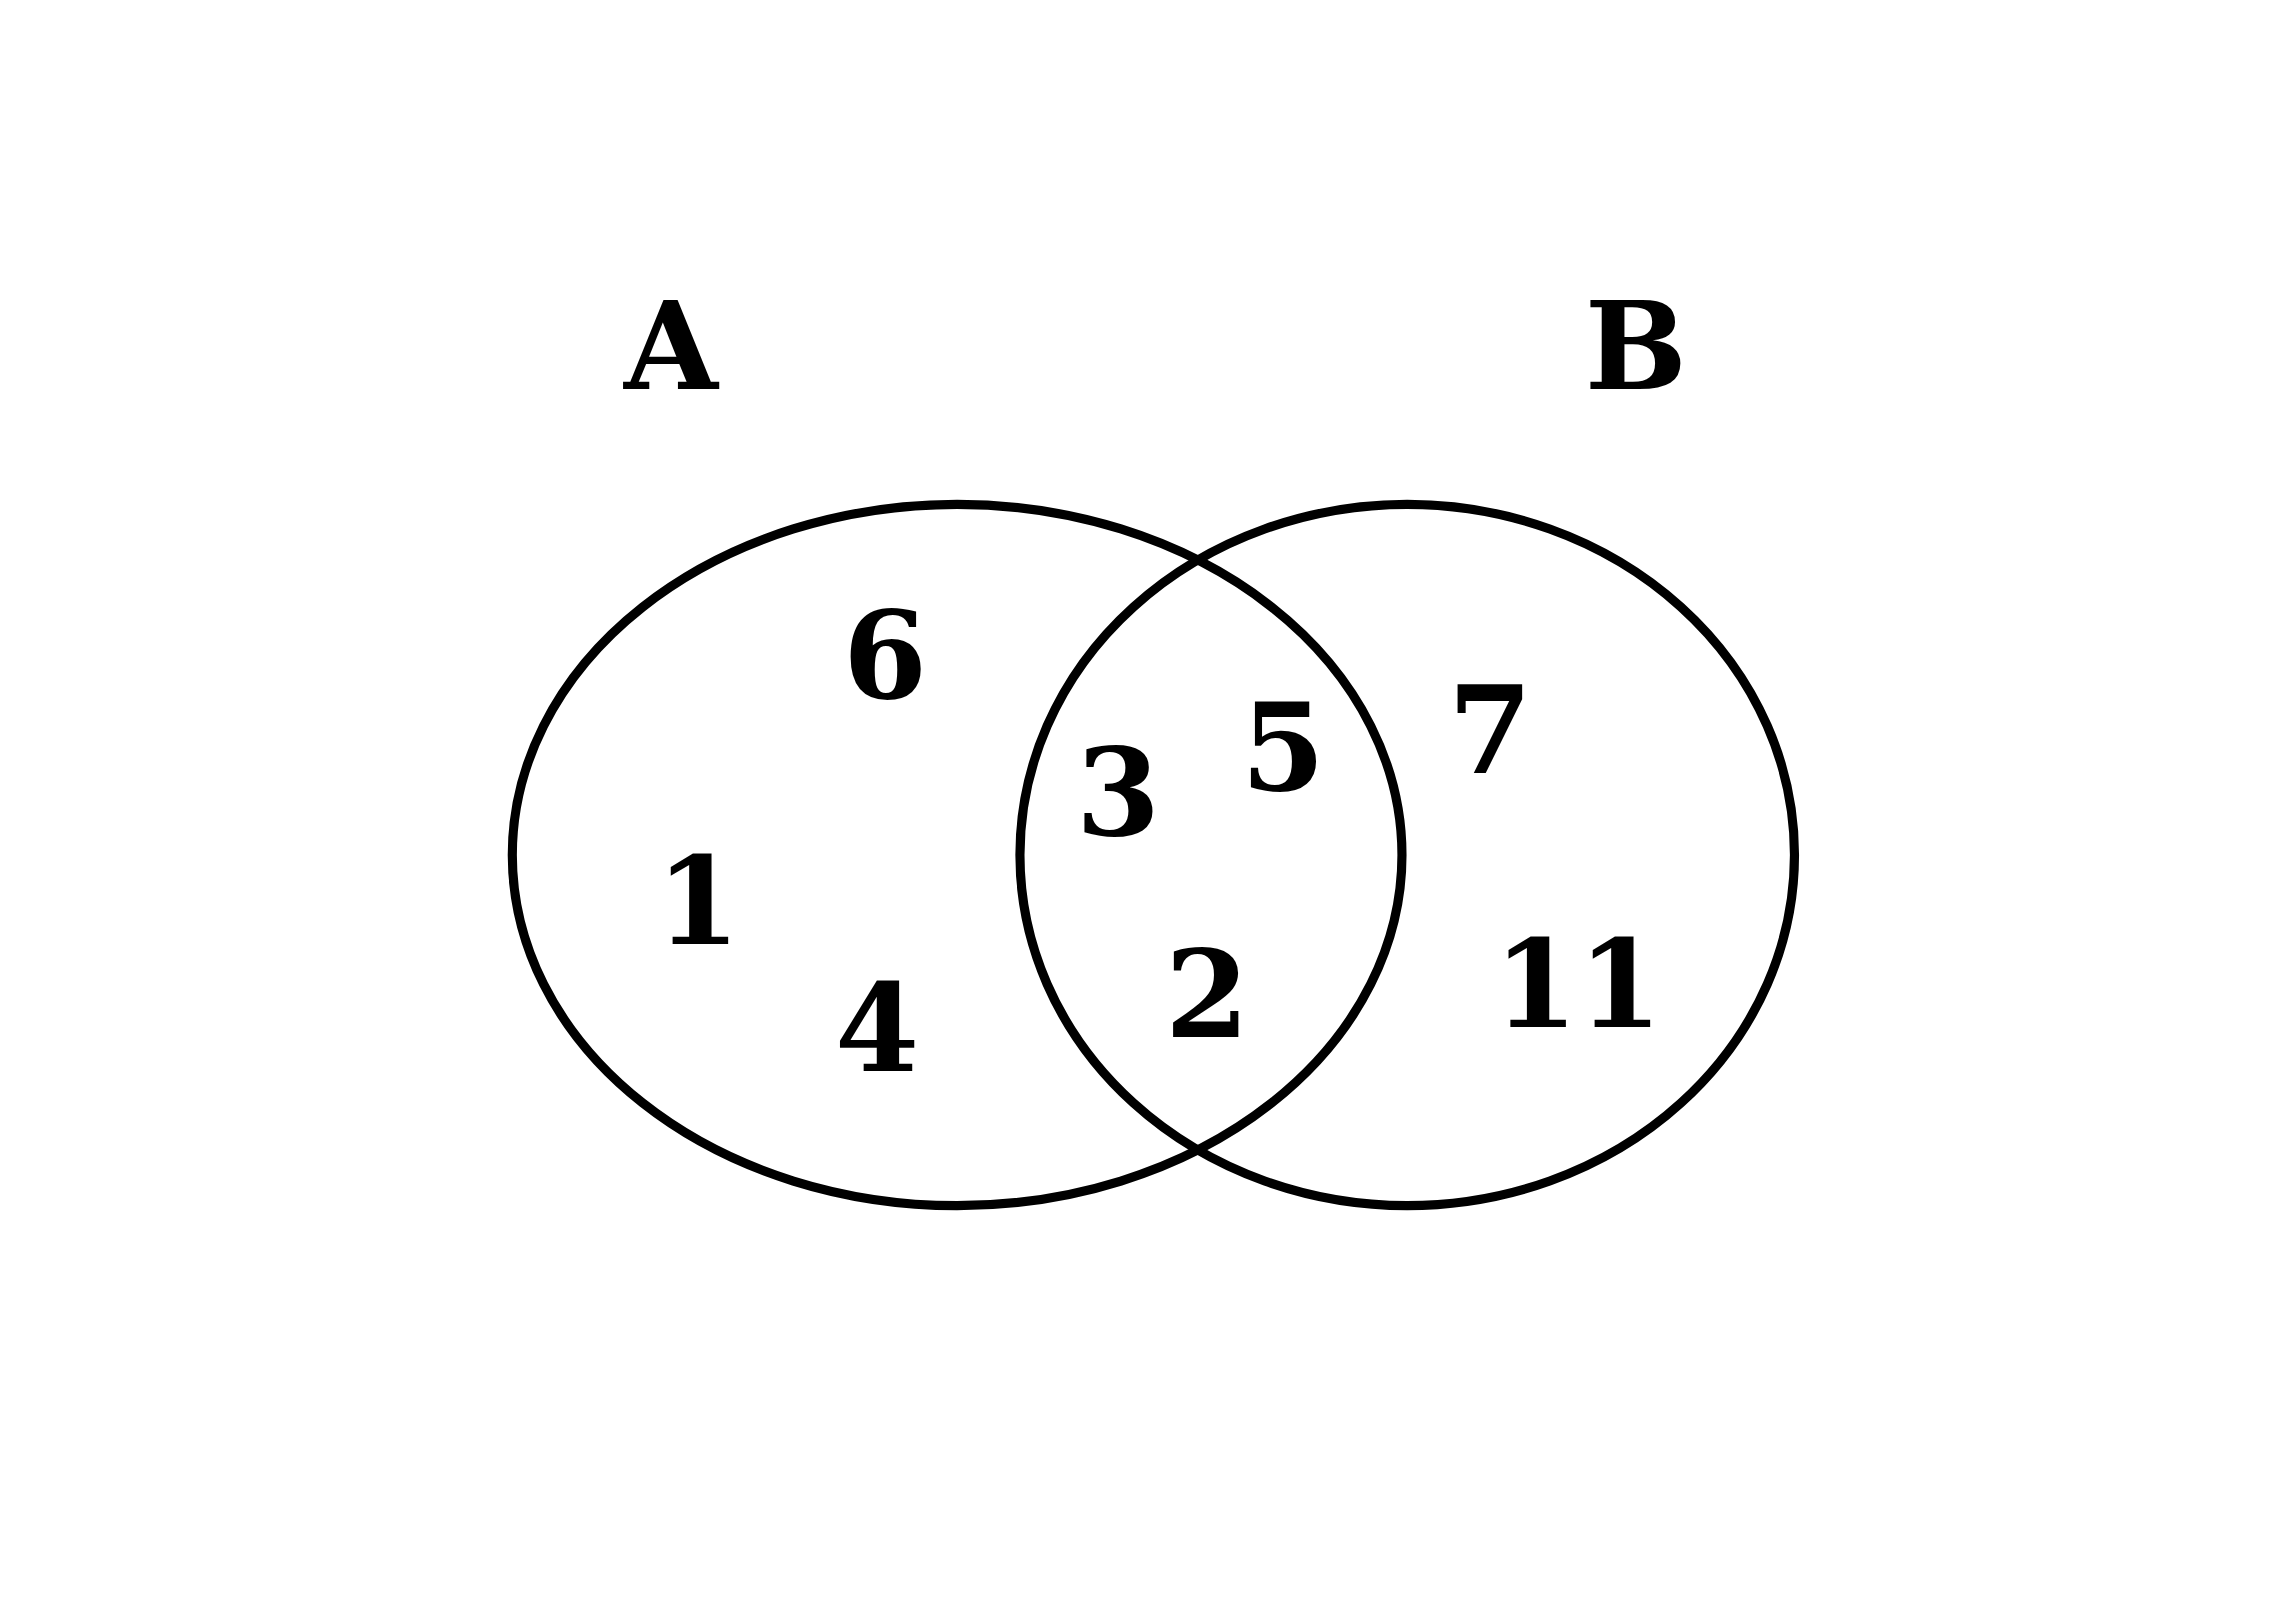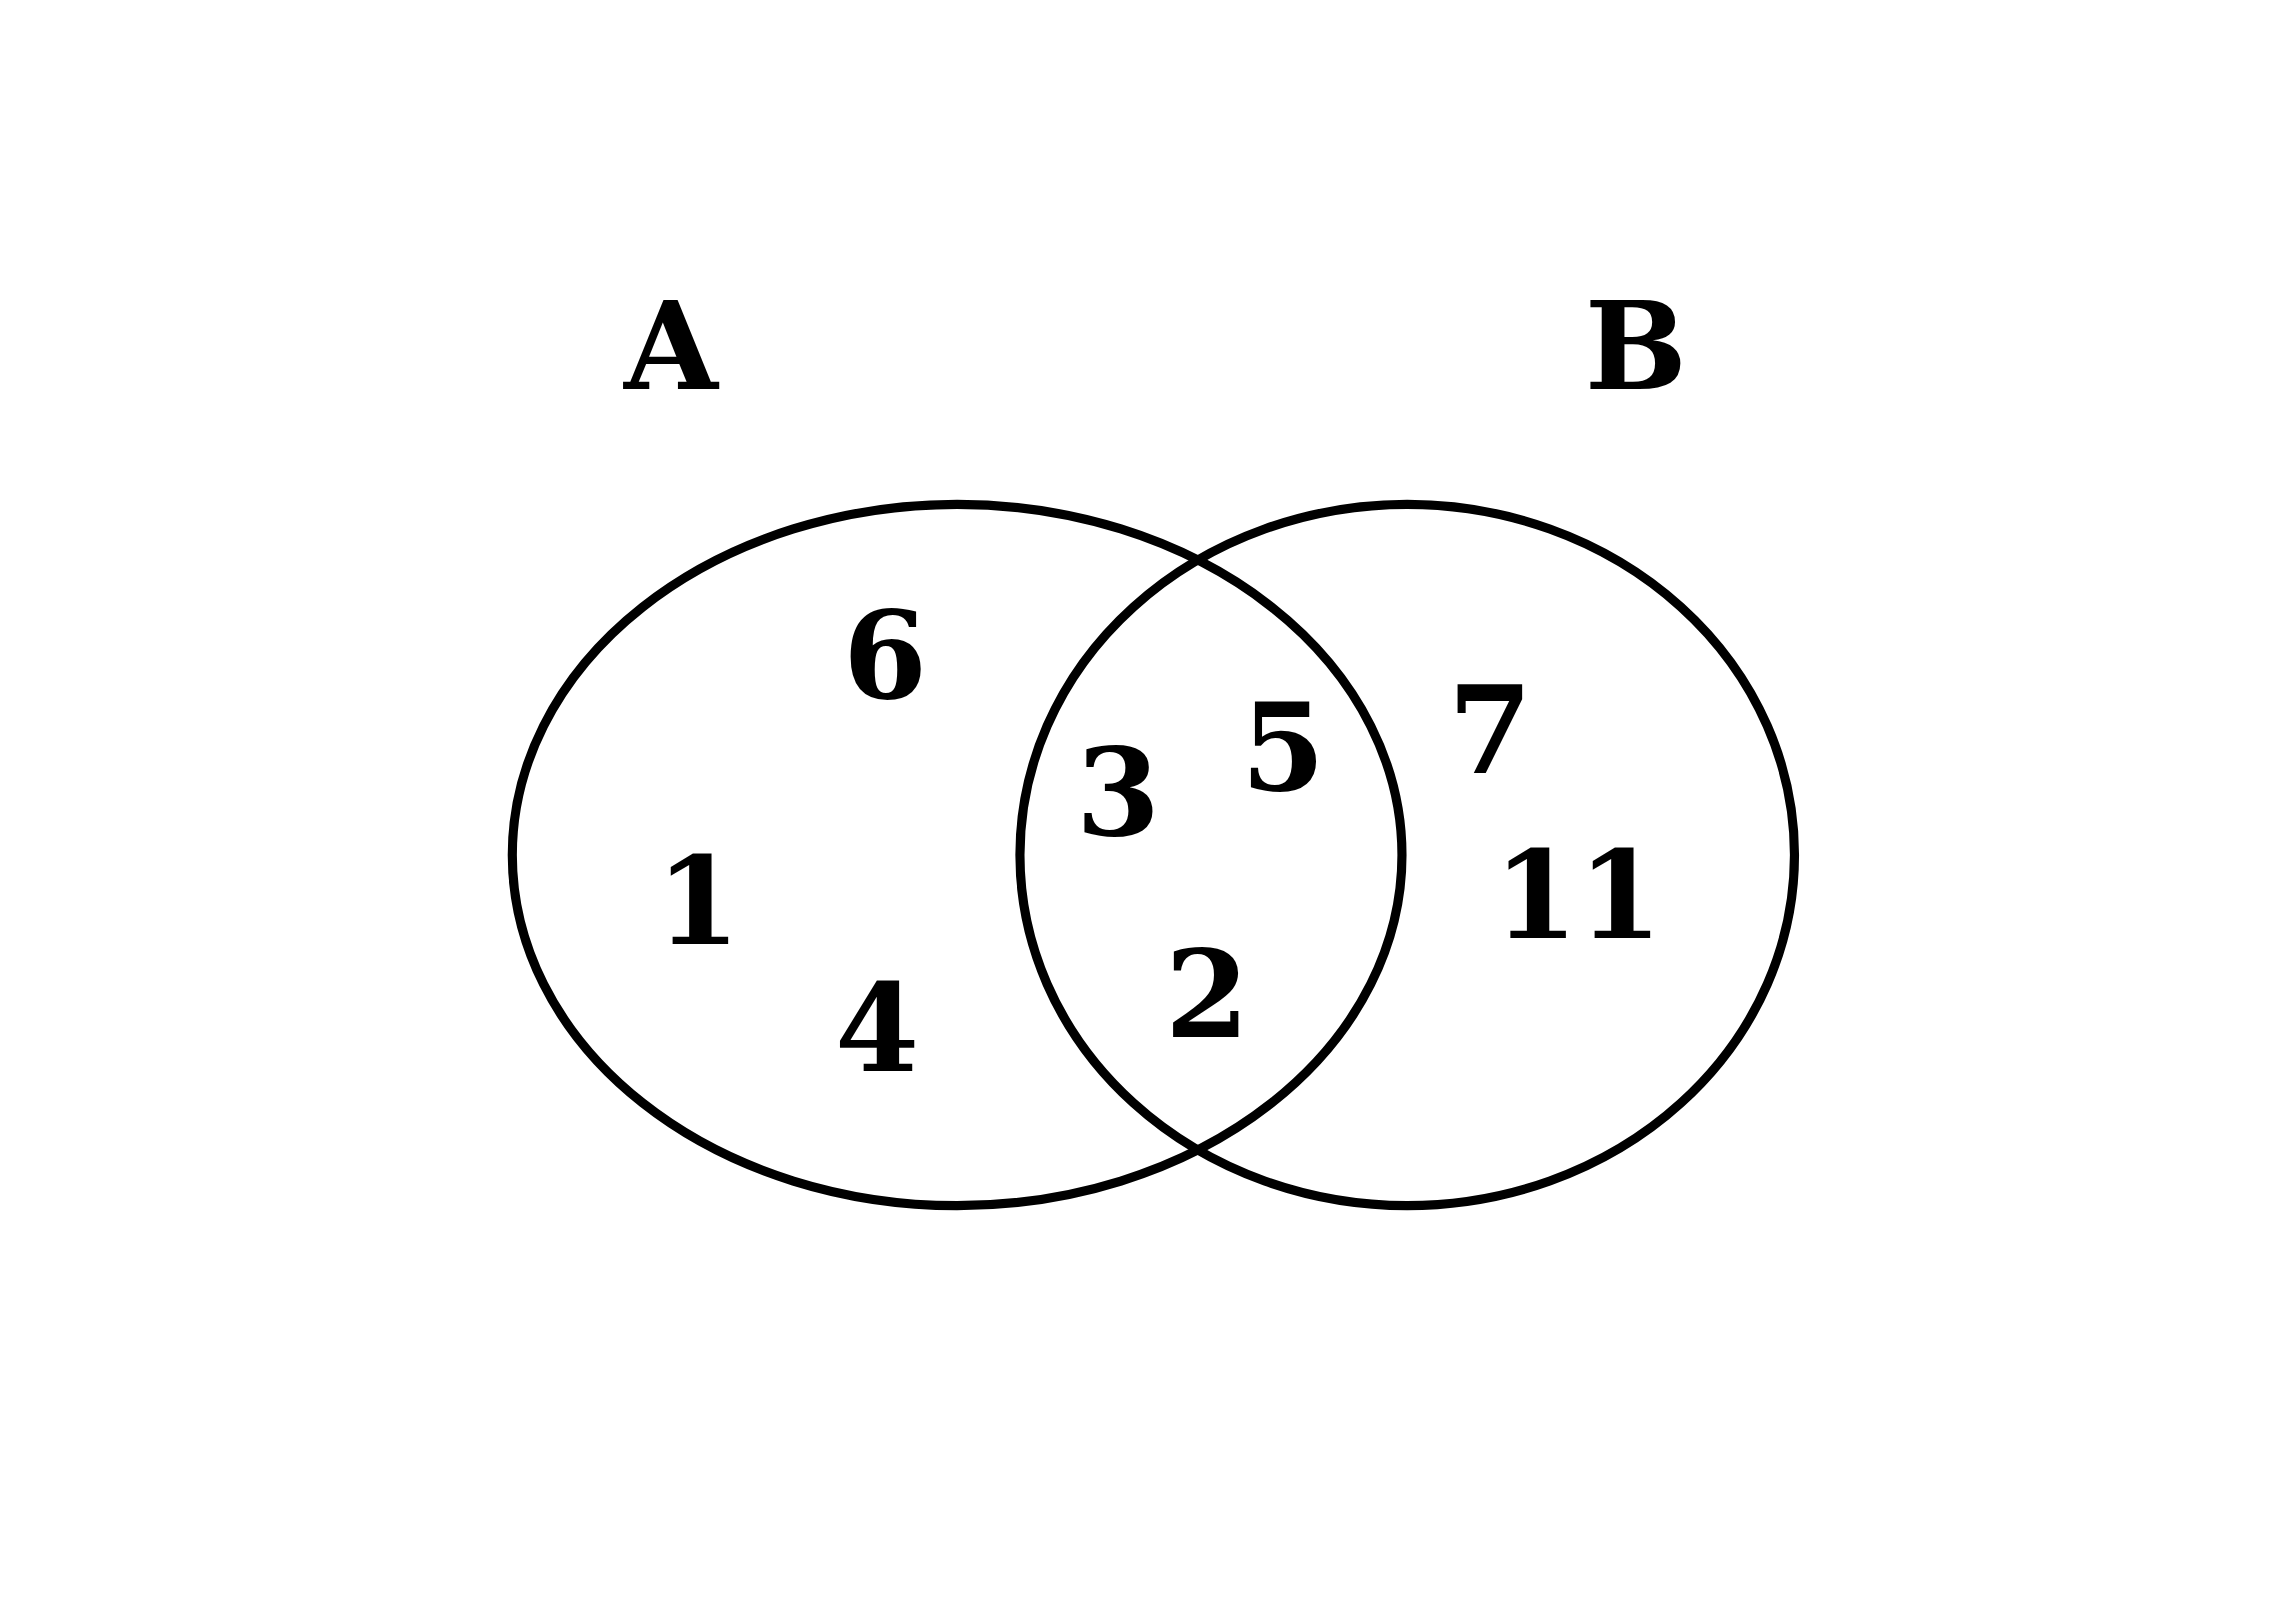--- a/index.html
+++ b/index.html
@@ -20,14 +20,14 @@
 <div class="lbl set-label" style="left:671px;top:346px;">A</div>
 <div class="lbl set-label" style="left:1636px;top:346px;">B</div>
 
 <div class="lbl elem" style="left:885px;top:655px;">6</div>
 <div class="lbl elem" style="left:698px;top:901px;">1</div>
 <div class="lbl elem" style="left:877px;top:1028px;">4</div>
 <div class="lbl elem" style="left:1118px;top:792px;">3</div>
 <div class="lbl elem" style="left:1283px;top:747px;">5</div>
 <div class="lbl elem" style="left:1207px;top:994px;">2</div>
 <div class="lbl elem" style="left:1490px;top:730px;">7</div>
-<div class="lbl elem" style="left:1578px;top:895px;text-align:right;">11</div>
+<div class="lbl elem" style="left:1578px;top:984px;text-align:right;">11</div>
 
 
 </body></html>

